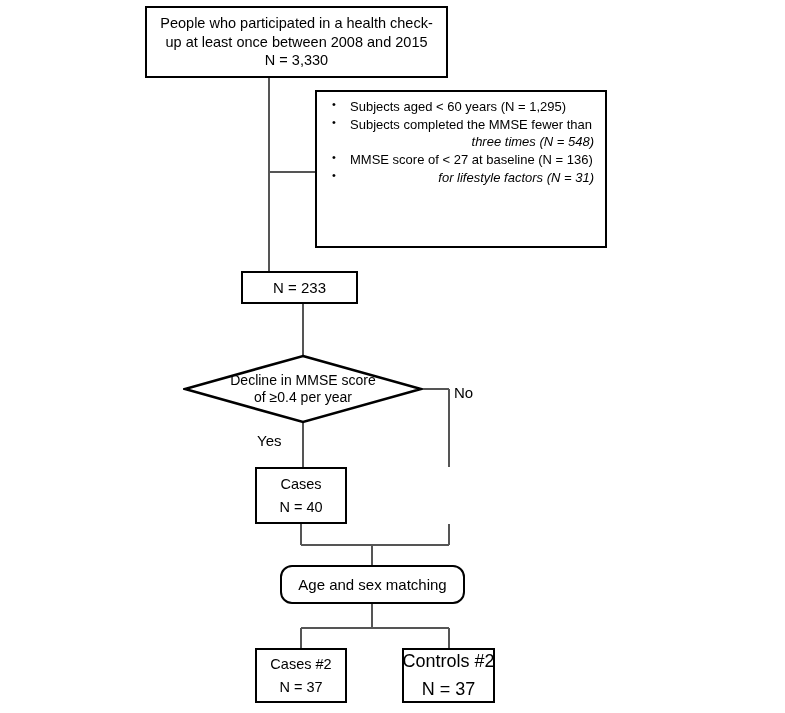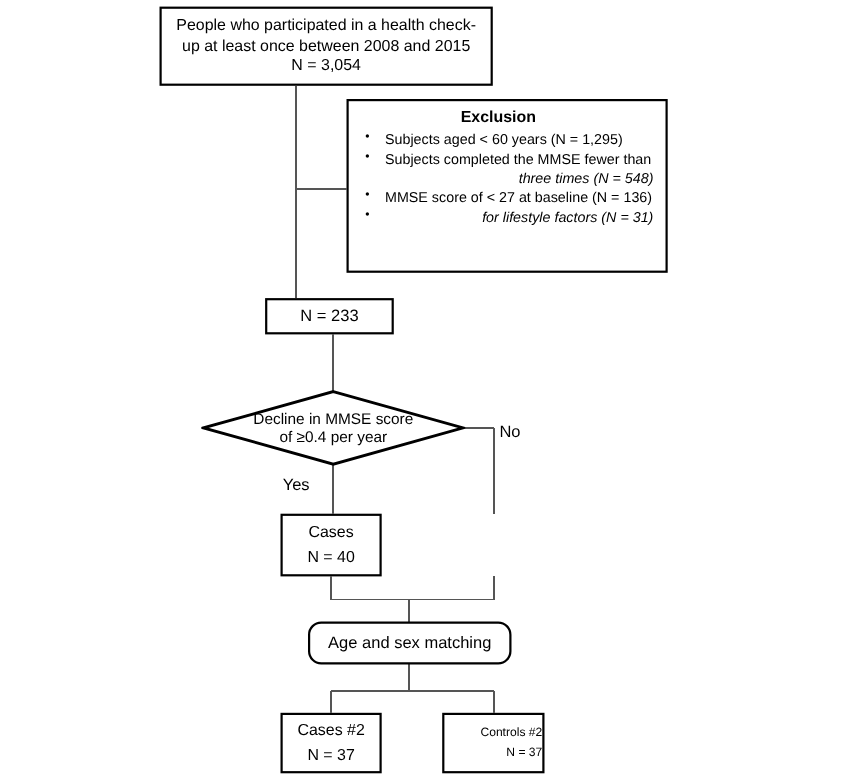--- a/index.html
+++ b/index.html
@@ -176,23 +176,22 @@
     width: 92px;
     height: 55px;
     font-size: 14.5px;
     line-height: 1.55;
   }
   #node-controls2 {
     left: 402px;
     top: 648px;
     width: 93px;
     height: 55px;
-    font-size: 11px;
-    line-height: 1.55;
-    align-items: flex-end;
+    font-size: 18px;
+    line-height: 1.55;
   }
 
   
   #connectors {
     position: absolute;
     left: 0;
     top: 0;
     width: 785px;
     height: 713px;
     z-index: 1;
@@ -225,25 +224,24 @@
       <line x1="372" y1="604" x2="372" y2="628"></line>
       <line x1="301" y1="628" x2="449" y2="628"></line>
       <line x1="301" y1="628" x2="301" y2="648"></line>
       <line x1="449" y1="628" x2="449" y2="648"></line>
     </g>
   </svg>
 
   <div class="node" id="node-cohort">
     <span class="line">People who participated in a health check-</span>
     <span class="line">up at least once between 2008 and 2015</span>
-    <span class="line">N = 3,054</span>
+    <span class="line">N = 3,330</span>
   </div>
 
   <div class="node" id="node-exclusion">
-    <div id="exclusion-title">Exclusion</div>
     <ul id="exclusion-list">
       <li>
         <span>Subjects aged &lt; 60 years (N = 1,295)</span>
       </li>
       <li>
         <span>Subjects completed the MMSE fewer than</span>
         <span class="last-line">three times (N = 548)</span>
       </li>
       <li>
         <span>MMSE score of &lt; 27 at baseline (N = 136)</span>

